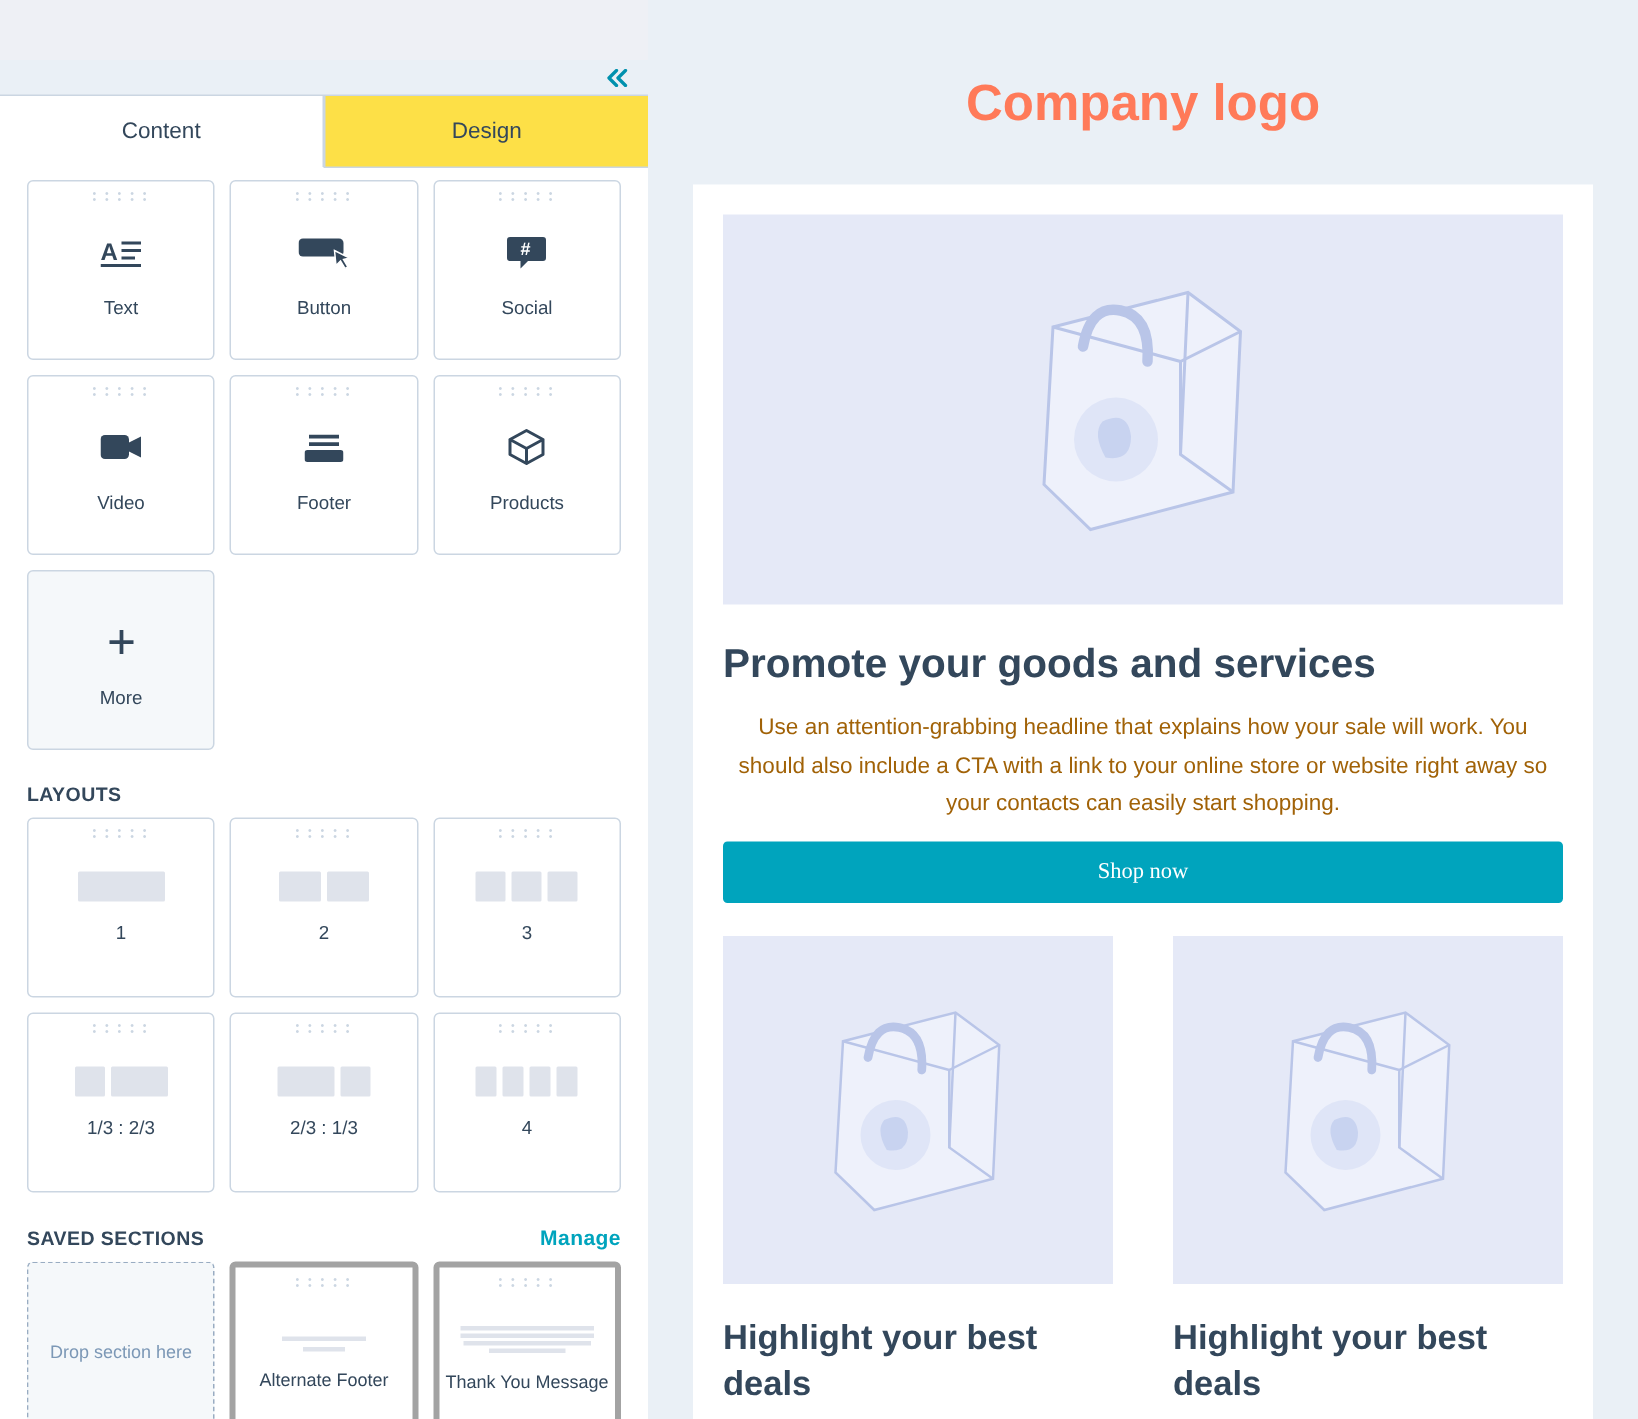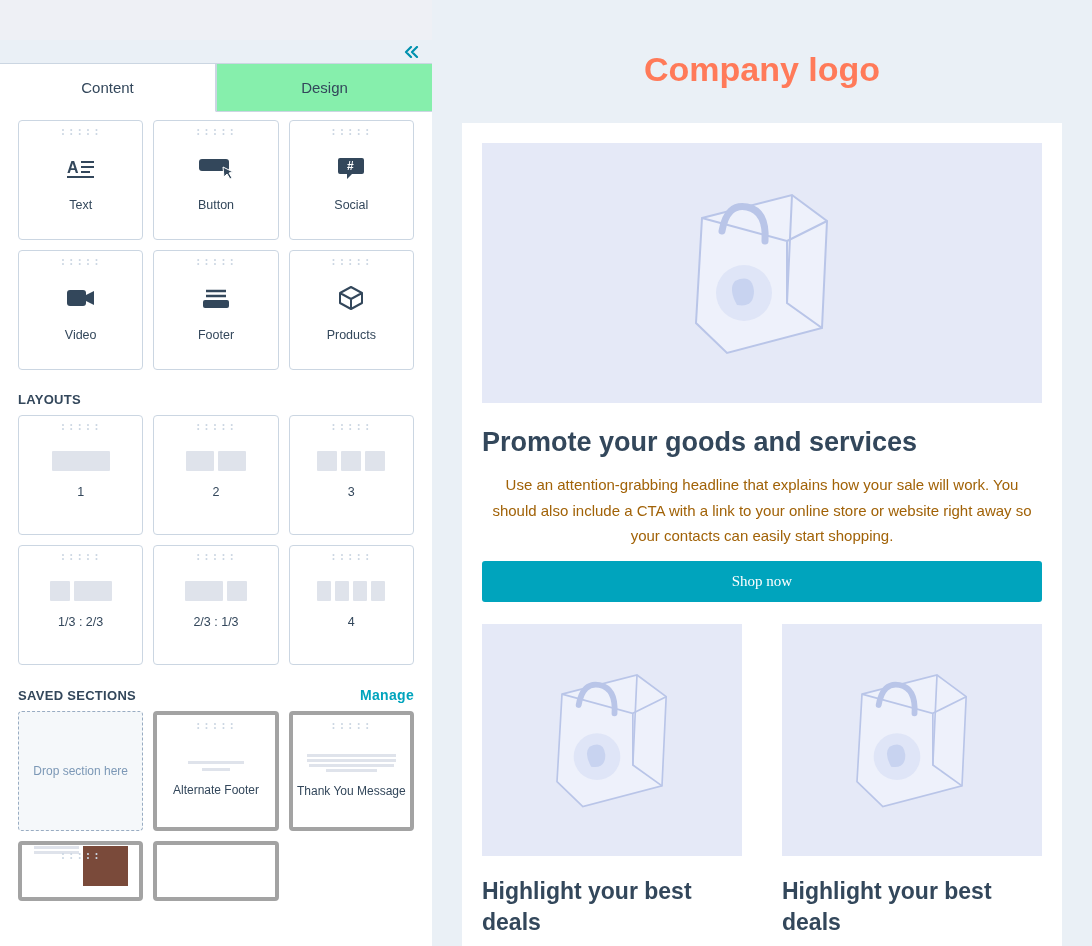--- a/index.html
+++ b/index.html
@@ -36,21 +36,21 @@
     display: flex;
     height: 48px;
   }
   .tab {
     flex: 1;
     display: flex;
     align-items: center;
     justify-content: center;
     font-size: 15px;
     border-bottom: 1px solid #cbd6e2;
-    background: #86efac;
+    background: #fde047;
     color: #33475b;
     cursor: pointer;
   }
   .tab.active {
     background: #fff;
     border-bottom: 1px solid #fff;
     border-right: 1px solid #cbd6e2;
   }
   .tab:not(.active) {
     border-left: 1px solid #cbd6e2;
@@ -329,20 +329,29 @@
       <div class="tile">
         <div class="grip">• • • • •<br>• • • • •</div>
         <div class="glyph">
           <svg width="26" height="26" viewBox="0 0 26 26">
               <path d="M13 2 L24 8 L13 14 L2 8 Z M2 8 V18 L13 24 V14 M24 8 V18 L13 24" fill="none" stroke="#33475b" stroke-width="2" stroke-linejoin="round"></path>
             </svg>
         </div>
         <div class="label">Products</div>
       </div>
 
+      <div class="tile more">
+        <div class="glyph">
+          <svg width="20" height="20" viewBox="0 0 20 20">
+              <line x1="10" y1="2" x2="10" y2="18" stroke="#33475b" stroke-width="2.5"></line>
+              <line x1="2" y1="10" x2="18" y2="10" stroke="#33475b" stroke-width="2.5"></line>
+            </svg>
+        </div>
+        <div class="label">More</div>
+      </div>
 
     </div>
 
     <div class="section-title">
       <span>LAYOUTS</span>
     </div>
     <div class="tile-grid">
 
       <div class="tile layout-tile">
         <div class="grip">• • • • •<br>• • • • •</div>

